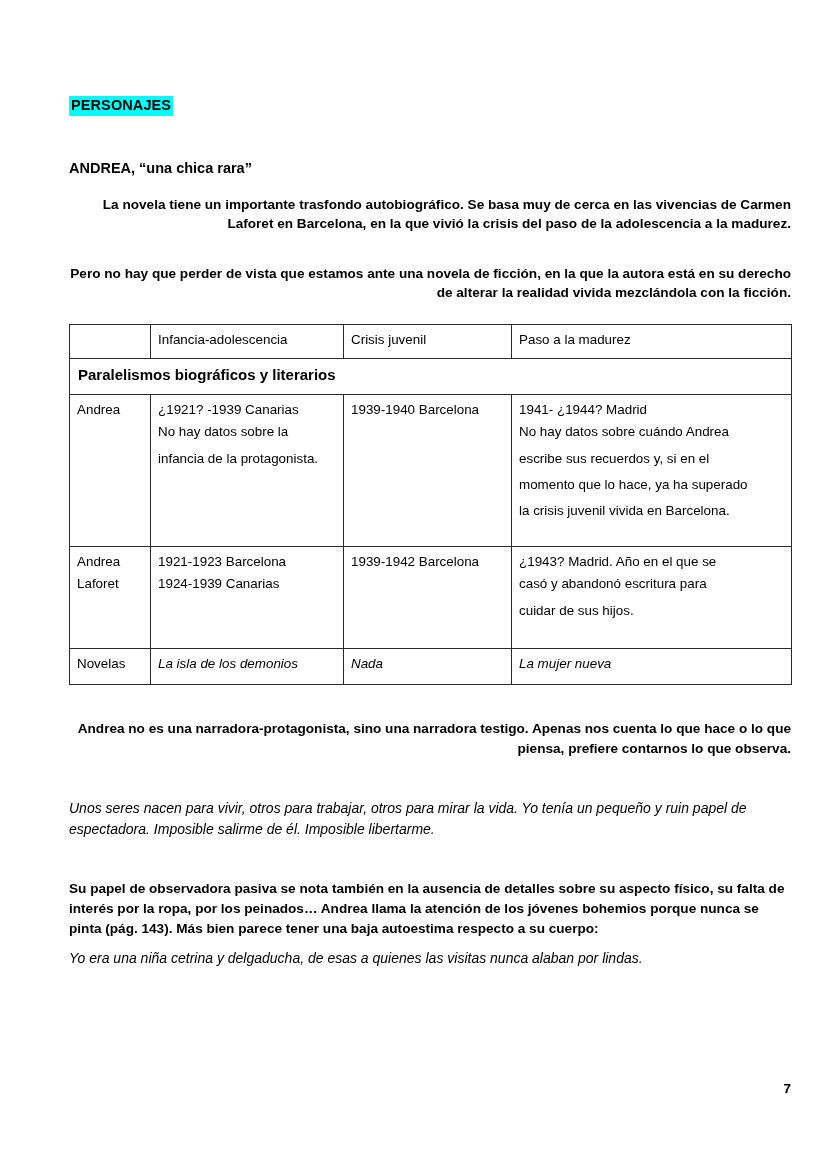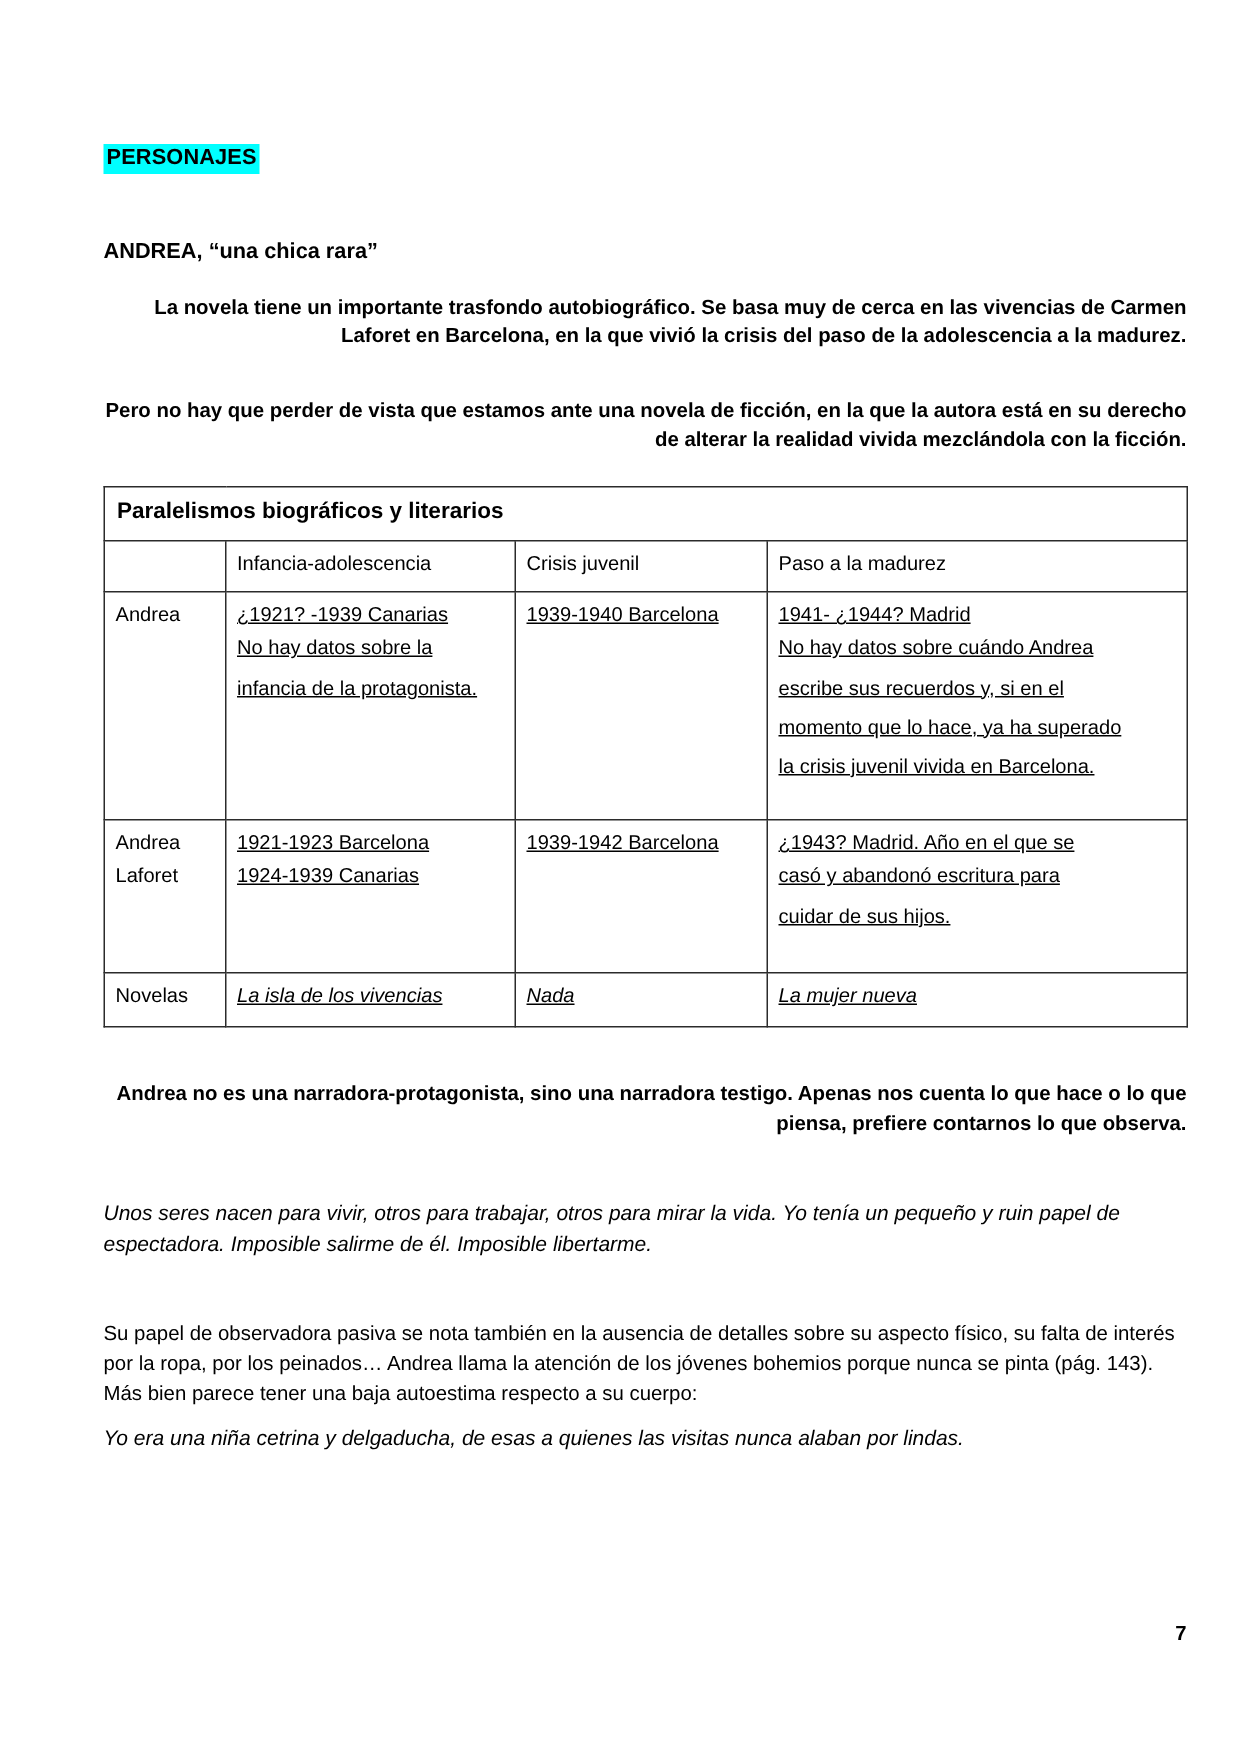--- a/index.html
+++ b/index.html
@@ -54,21 +54,21 @@
     margin: 0;
   }
   .para-bold {
     font-size: 13.6px;
     font-weight: bold;
     line-height: 1.42;
     text-align: right;
   }
   .para-norm {
     font-size: 13.6px;
-    font-weight: normal;
+    font-weight: bold;
     line-height: 1.45;
     text-align: left;
   }
   .para-italic {
     font-size: 14px;
     font-style: italic;
     font-weight: normal;
     line-height: 1.48;
     text-align: left;
   }
@@ -104,21 +104,20 @@
   }
   table.paralelismos .col-head {
     font-size: 13.4px;
     padding-top: 7px;
     padding-bottom: 10px;
     line-height: 1.2;
   }
   .cell-line {
     display: block;
     line-height: 1.95;
-    text-decoration: underline;
   }
   .cell-line.first {
     line-height: 1.35;
   }
   .cell-italic {
     font-style: italic;
   }
   .row-andrea td { height: 138px; }
   .row-laforet td { height: 88px; }
   .row-novelas td { height: 22px; }
@@ -173,27 +172,27 @@
 
     <table class="paralelismos">
       <colgroup>
         <col class="c1">
           <col class="c2">
           <col class="c3">
           <col class="c4">
       </colgroup>
       <tbody>
         <tr>
-          <td class="tbl-title-cell" colspan="4">Paralelismos biográficos y literarios</td>
-        </tr>
-        <tr>
           <td class="col-head"></td>
           <td class="col-head">Infancia-adolescencia</td>
           <td class="col-head">Crisis juvenil</td>
           <td class="col-head">Paso a la madurez</td>
+        </tr>
+        <tr>
+          <td class="tbl-title-cell" colspan="4">Paralelismos biográficos y literarios</td>
         </tr>
 
         <tr class="row-andrea">
           <td>
             <span class="rowlabel-line first">Andrea</span>
           </td>
           <td>
             <span class="cell-line first">¿1921? -1939 Canarias</span>
             <span class="cell-line">No hay datos sobre la</span>
             <span class="cell-line">infancia de la protagonista.</span>
@@ -227,21 +226,21 @@
             <span class="cell-line">casó y abandonó escritura para</span>
             <span class="cell-line">cuidar de sus hijos.</span>
           </td>
         </tr>
 
         <tr class="row-novelas">
           <td>
             <span class="rowlabel-line first">Novelas</span>
           </td>
           <td>
-            <span class="cell-line first cell-italic">La isla de los vivencias</span>
+            <span class="cell-line first cell-italic">La isla de los demonios</span>
           </td>
           <td>
             <span class="cell-line first cell-italic">Nada</span>
           </td>
           <td>
             <span class="cell-line first cell-italic">La mujer nueva</span>
           </td>
         </tr>
       </tbody>
     </table>

